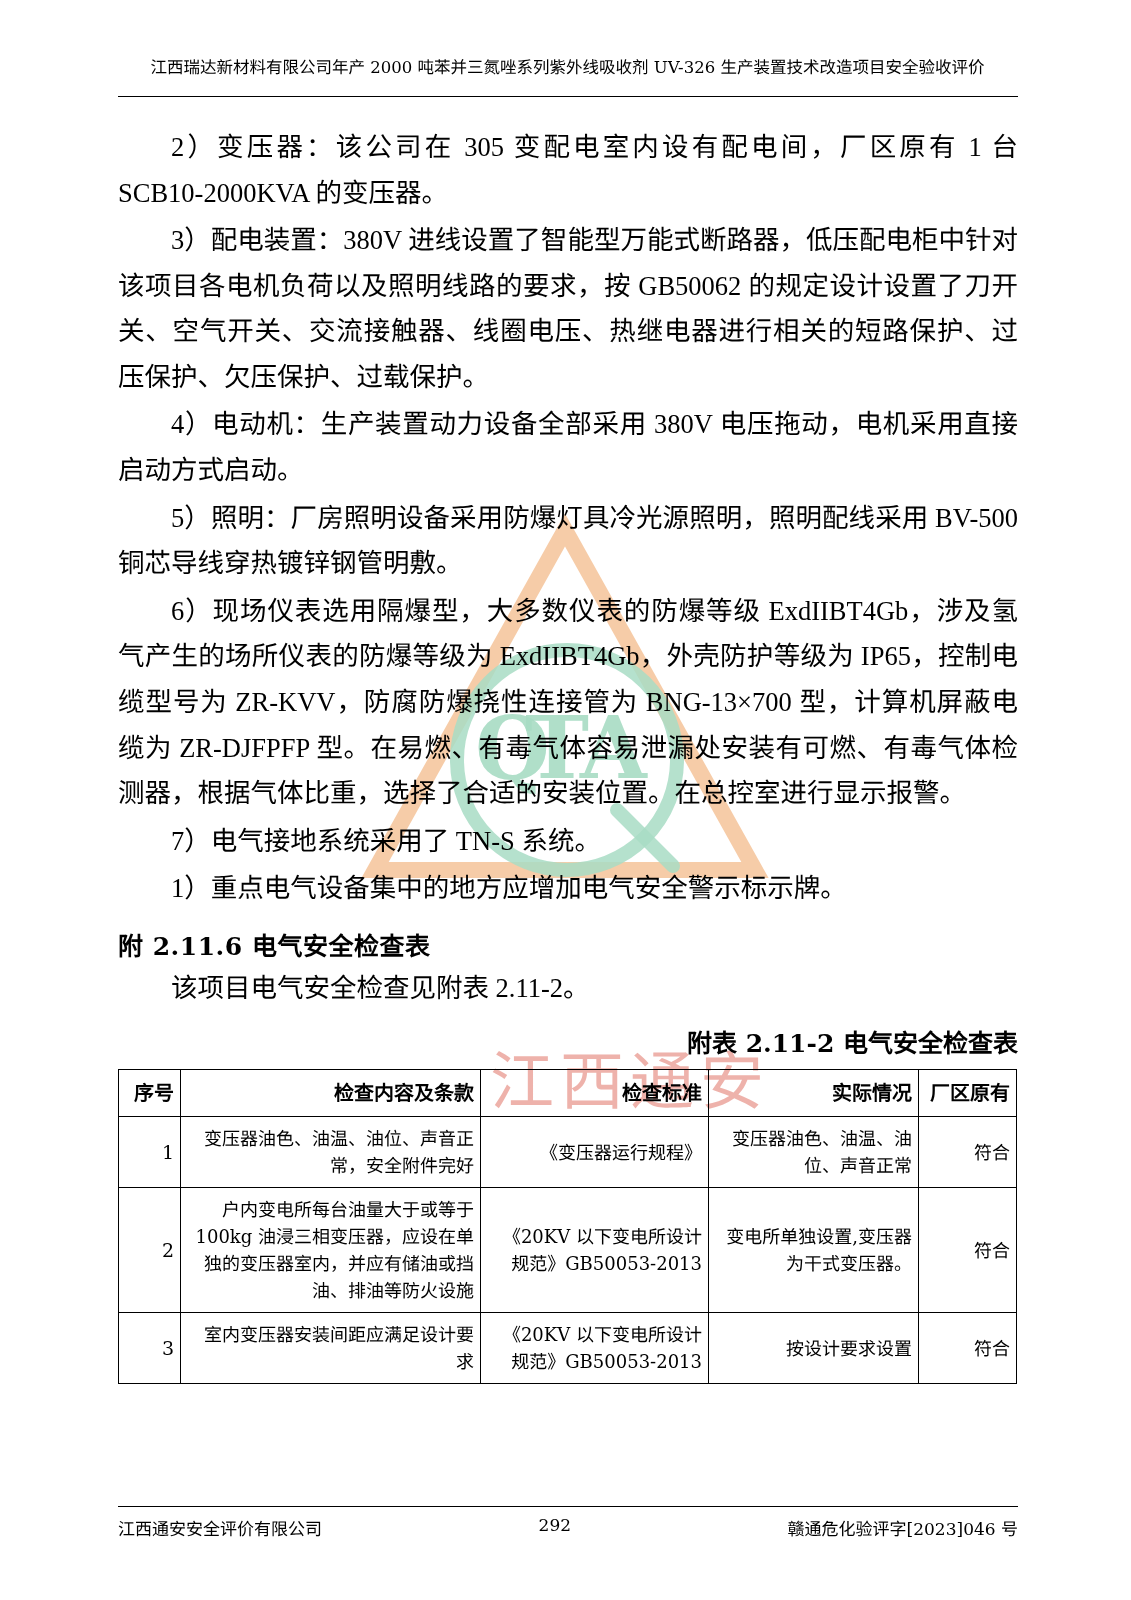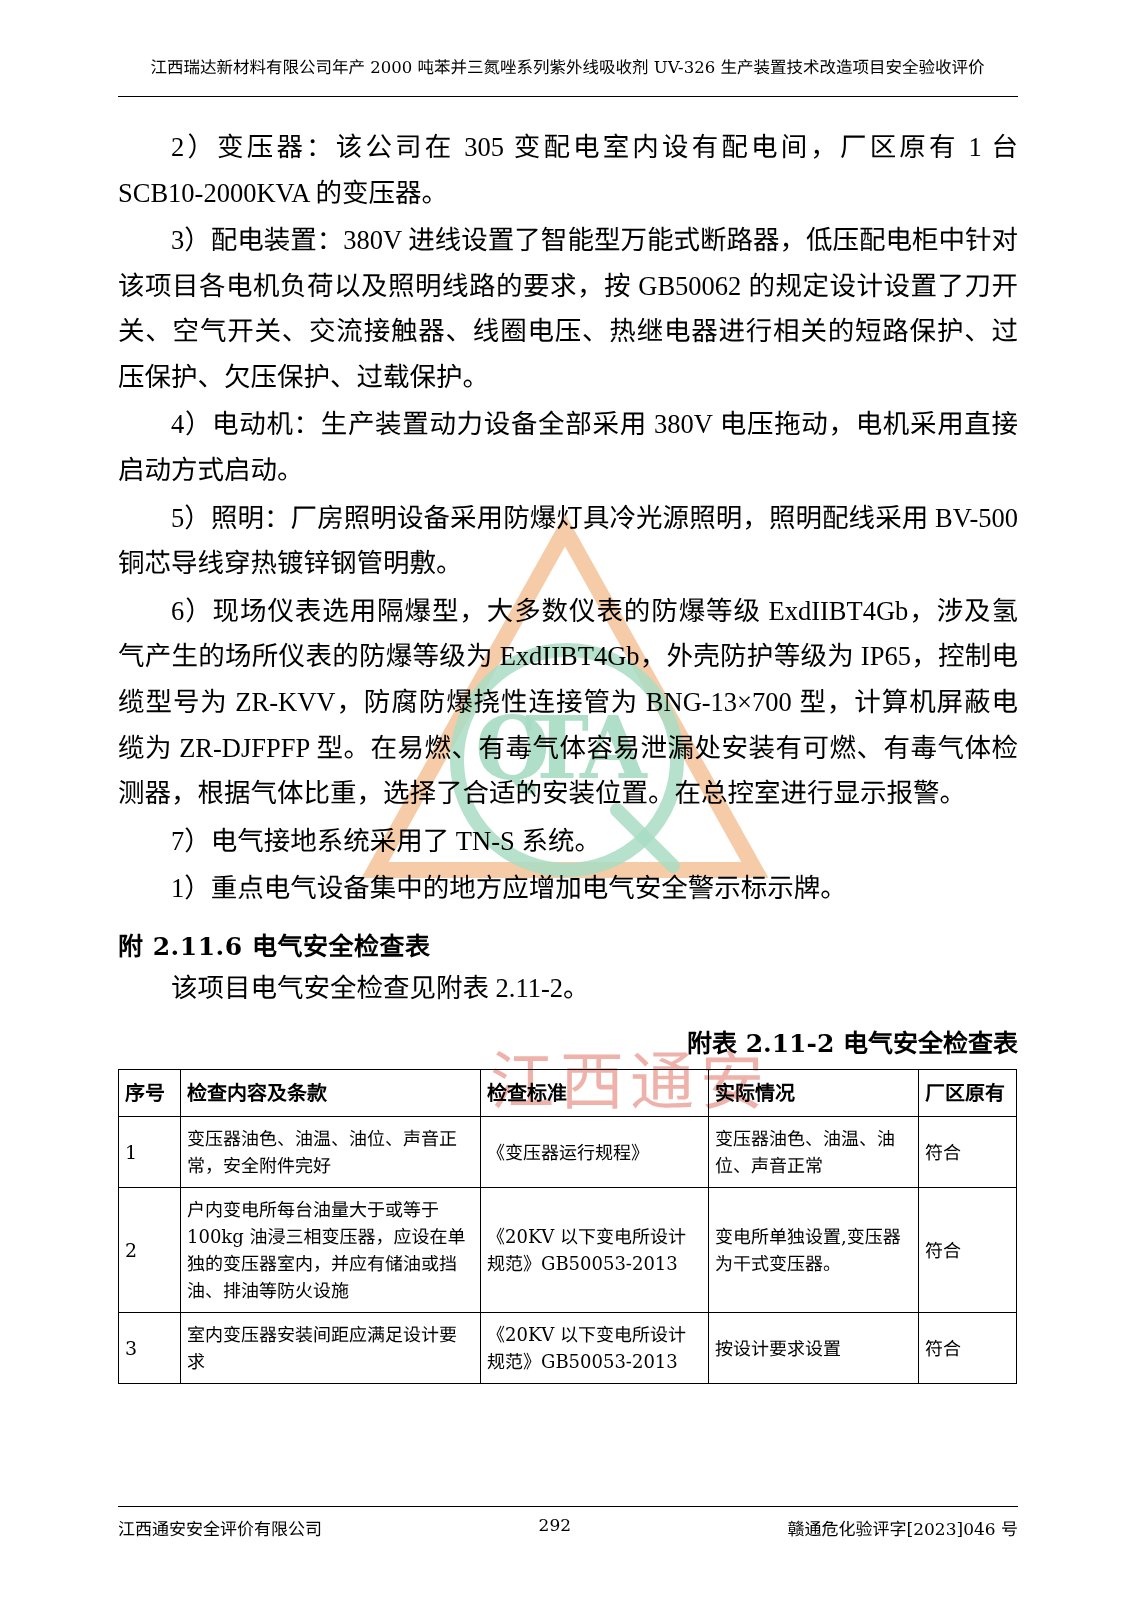--- a/index.html
+++ b/index.html
@@ -106,21 +106,21 @@
     width: 898px;
     border-collapse: collapse;
     table-layout: fixed;
     font-size: 18px;
     font-family: "DejaVu Serif", serif;
   }
   table.checklist th,
   table.checklist td {
     border: 1.4px solid #000;
     padding: 8px 6px;
-    text-align: left;
+    text-align: right;
     vertical-align: middle;
     line-height: 1.5;
   }
   table.checklist th {
     font-weight: bold;
     font-size: 20px;
   }
   .col-no     { width: 62px; }
   .col-item   { width: 300px; }
   .col-std    { width: 228px; }

